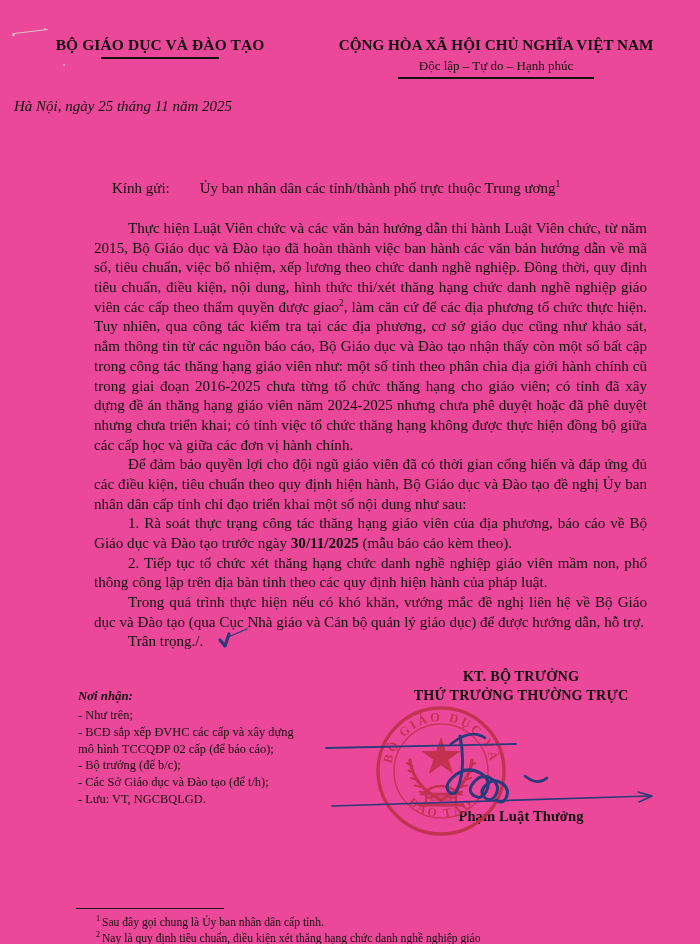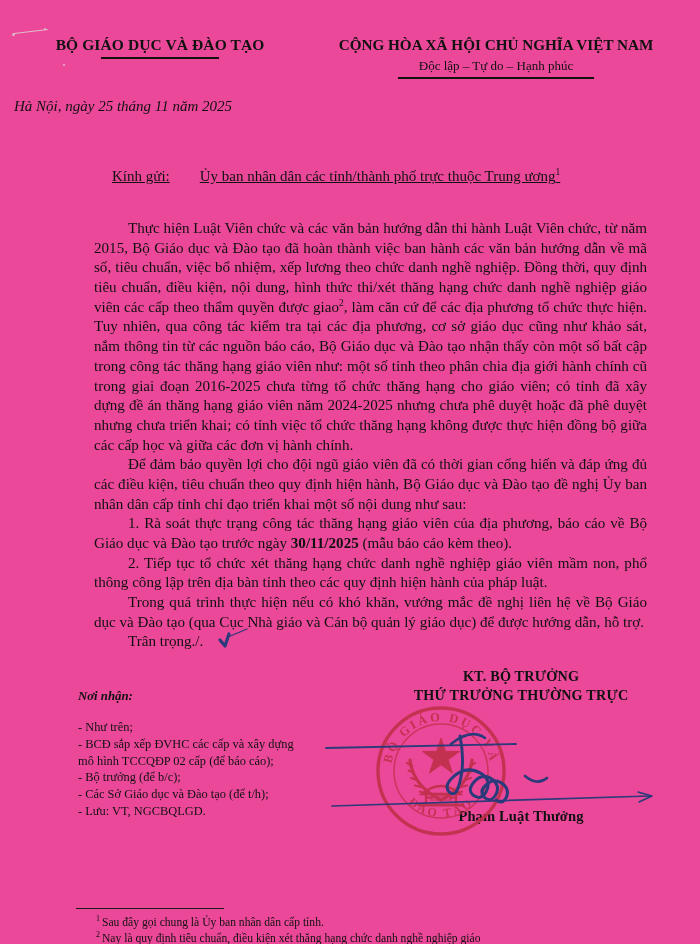--- a/index.html
+++ b/index.html
@@ -103,24 +103,23 @@
     font-style: italic;
     font-size: 15px;
     padding-left: 14px;
     white-space: nowrap;
   }
 
   
   .kinhgui {
     position: absolute;
     left: 112px;
-    top: 168px;
+    top: 180px;
     font-size: 15px;
     white-space: nowrap;
-    text-decoration: underline;
   }
   .kinhgui .kg-label { margin-right: 30px; }
 
   
   .body {
     position: absolute;
     left: 74px;
     top: 219px;
     width: 553px;
     font-size: 15.1px;
@@ -160,21 +159,21 @@
     position: absolute;
     left: 78px;
     top: 688px;
     font-size: 12.4px;
     line-height: 1.37;
   }
   .noi-nhan .nn-title {
     font-weight: bold;
     font-style: italic;
     font-size: 12.8px;
-    margin-bottom: 13px;
+    margin-bottom: 1px;
   }
   .noi-nhan div { white-space: nowrap; }
 
   .sign {
     position: absolute;
     left: 378px;
     top: 668px;
     width: 286px;
     text-align: center;
   }

